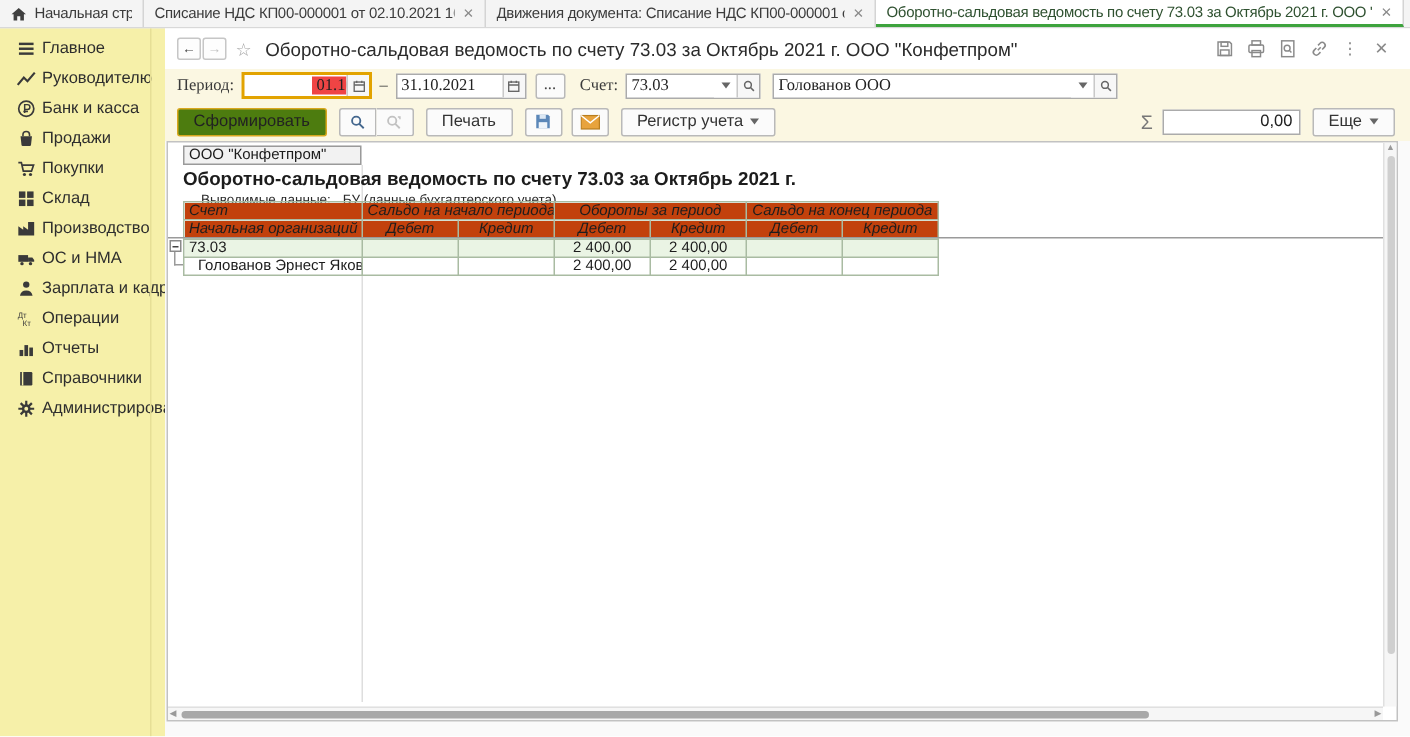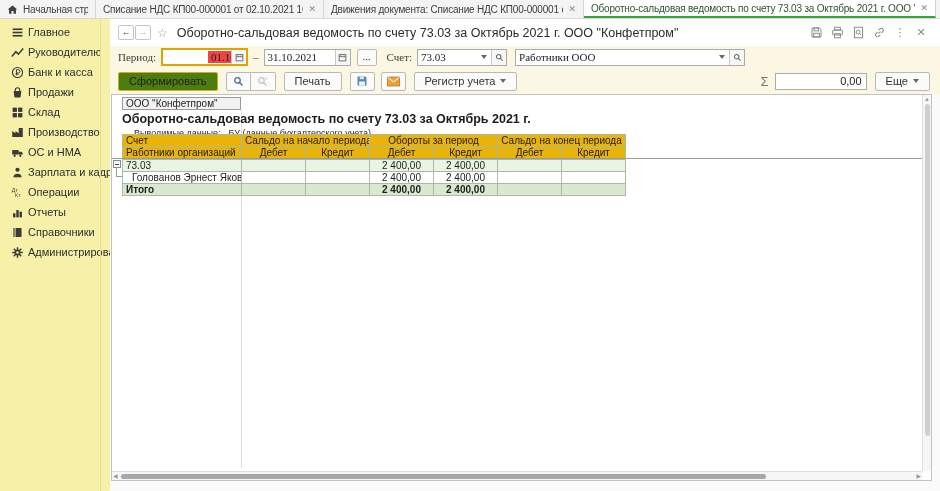--- a/index.html
+++ b/index.html
@@ -62,21 +62,21 @@
   .report { position:absolute; left:1px; top:75px; width:821px; height:387px; background:#fff; border:1px solid #c2c2c2; }
   .sheet { position:relative; width:100%; height:100%; overflow:hidden; font-size:10px; color:#1c1c1c; }
   .org-cell { position:absolute; left:10px; top:2px; width:119px; height:13px; border:1px solid #9a9a9a; line-height:11px; padding-left:3px; background:#f2f2f2; white-space:nowrap; }
   .col-guide { position:absolute; left:129px; top:15px; width:1px; height:358px; background:#dedede; }
   .sheet-title { position:absolute; left:10px; top:17px; font-size:12.5px; font-weight:bold; white-space:nowrap; }
   .sheet-sub { position:absolute; left:10px; top:33px; font-size:9px; color:#2a2a2a; white-space:nowrap;padding-left:12px; }
   .sheet-sub .v { margin-left:8px; }
   table.rt { border-collapse:collapse; table-layout:fixed; width:503px; }
   table.rt td { border:1px solid #a9bba2; font-size:10px; padding:0 3px; white-space:nowrap; overflow:hidden; height:12px; line-height:11px; }
   .rt-head { position:absolute; left:10px; top:39px; }
-  .rt-head td { background:#eab308; text-align:center; color:#1d1d1d; }
+  .rt-head td { background:#c2410c; text-align:center; color:#1d1d1d;font-style:italic; }
   .rt-head td.ln { text-align:left; }
   .rt-body { position:absolute; left:10px; top:64px; }
   .rt-body td { height:11px; }
   .rt-body td.num { text-align:center; }
   .rt-body tr.group td { background:#eaf4e4; }
   .rt-body tr.total td { background:#d8e9d0; font-weight:bold; }
   .rt-body td.indent { padding-left:9px; }
   .full-line { position:absolute; left:0; top:63px; width:811px; height:1px; background:#9a9a9a; }
   .expander { position:absolute; left:1px; top:65px; width:8px; height:8px; border:1px solid #8a8a8a; background:#fff; cursor:pointer; }
   .expander::after { content:""; position:absolute; left:1px; top:2.5px; width:4px; height:1px; background:#444; }
@@ -143,20 +143,28 @@
       </div>
       <div class="side-item">
         <svg width="13" height="13" viewBox="0 0 16 16">
             <path d="M5.3 6 V4.8 a2.7 2.7 0 0 1 5.4 0 V6" fill="none" stroke="#3a3a3a" stroke-width="1.3"></path>
             <path d="M3.3 6 H12.7 L11.9 13.2 a1 1 0 0 1 -1 .8 H5.1 a1 1 0 0 1 -1 -.8 Z" fill="#3a3a3a"></path>
           </svg>
         <span>Продажи</span>
       </div>
       <div class="side-item">
         <svg width="13" height="13" viewBox="0 0 16 16">
+            <path d="M1.5 3 H4 l1.6 7 H12.3 L14 5 H5" fill="none" stroke="#3a3a3a" stroke-width="1.4"></path>
+            <circle cx="6.5" cy="12.7" r="1.3" fill="#3a3a3a"></circle>
+            <circle cx="11.5" cy="12.7" r="1.3" fill="#3a3a3a"></circle>
+          </svg>
+        <span>Покупки</span>
+      </div>
+      <div class="side-item">
+        <svg width="13" height="13" viewBox="0 0 16 16">
             <g fill="#3a3a3a">
               <rect x="2" y="2" width="5.3" height="5.3"></rect>
               <rect x="8.7" y="2" width="5.3" height="5.3"></rect>
               <rect x="2" y="8.7" width="5.3" height="5.3"></rect>
               <rect x="8.7" y="8.7" width="5.3" height="5.3"></rect>
             </g>
           </svg>
         <span>Склад</span>
       </div>
       <div class="side-item">
@@ -296,21 +304,21 @@
             <span class="arrow-down"></span>
           </span>
         <span class="mini-btn">
           <svg width="9" height="9" viewBox="0 0 16 16" fill="none" stroke="#666" stroke-width="1.8">
               <circle cx="6.5" cy="6.5" r="4"></circle>
               <line x1="9.5" y1="9.5" x2="13.5" y2="13.5"></line>
             </svg>
         </span>
       </div>
       <div class="field" style="width:230px;margin-left:8px">
-        <span class="txt">Работники ООО</span>
+        <span class="txt">Голованов ООО</span>
         <span class="mini-btn" style="border-left:none;background:#fff">
             <span class="arrow-down"></span>
           </span>
         <span class="mini-btn">
           <svg width="9" height="9" viewBox="0 0 16 16" fill="none" stroke="#666" stroke-width="1.8">
               <circle cx="6.5" cy="6.5" r="4"></circle>
               <line x1="9.5" y1="9.5" x2="13.5" y2="13.5"></line>
             </svg>
         </span>
       </div>
@@ -383,21 +391,21 @@
               <col style="width:64px">
             </colgroup>
           <tbody>
               <tr>
             <td class="ln">Счет</td>
             <td colspan="2">Сальдо на начало периода</td>
             <td colspan="2">Обороты за период</td>
             <td colspan="2">Сальдо на конец периода</td>
           </tr>
           <tr>
-            <td class="ln">Работники организаций</td>
+            <td class="ln">Начальная организаций</td>
             <td>Дебет</td>
             <td>Кредит</td>
             <td>Дебет</td>
             <td>Кредит</td>
             <td>Дебет</td>
             <td>Кредит</td>
           </tr>
         </tbody>
           </table>
 
@@ -427,29 +435,20 @@
           </tr>
           <tr>
             <td class="indent">Голованов Эрнест Яковлевич</td>
             <td class="num"></td>
             <td class="num"></td>
             <td class="num">2 400,00</td>
             <td class="num">2 400,00</td>
             <td class="num"></td>
             <td class="num"></td>
           </tr>
-          <tr class="total">
-            <td>Итого</td>
-            <td class="num"></td>
-            <td class="num"></td>
-            <td class="num">2 400,00</td>
-            <td class="num">2 400,00</td>
-            <td class="num"></td>
-            <td class="num"></td>
-          </tr>
         </tbody>
           </table>
 
         <div class="vscroll">
           <span class="arr" style="top:1px">▲</span>
           <div class="thumb"></div>
         </div>
         <div class="hscroll">
           <span class="arr" style="left:1px">◀</span>
           <div class="thumb"></div>

